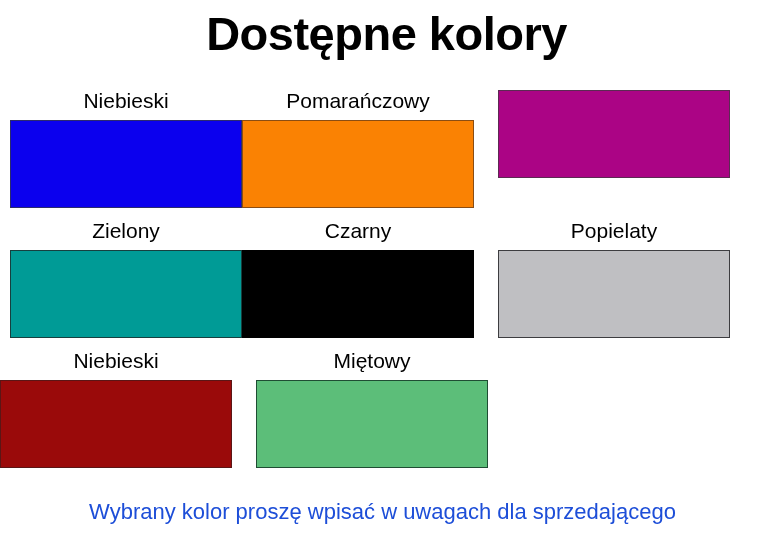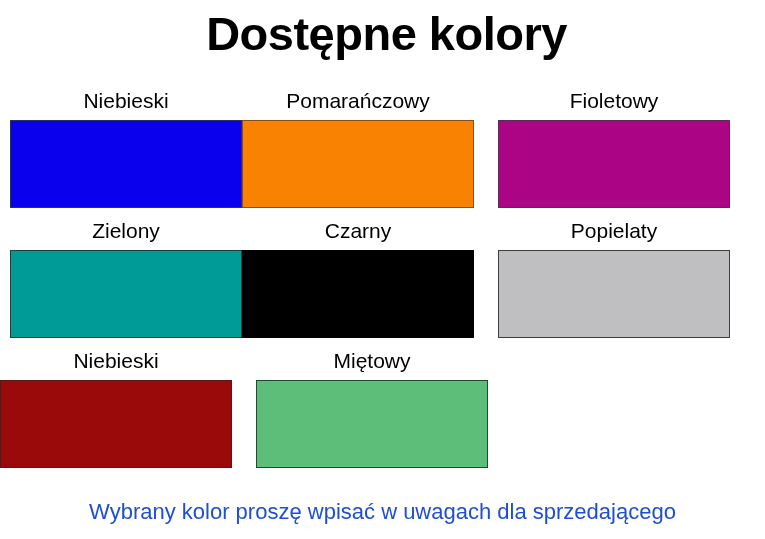--- a/index.html
+++ b/index.html
@@ -95,21 +95,20 @@
     <div class="swatch-row">
       <div class="swatch-cell col-0">
         <span class="swatch-label">Niebieski</span>
         <span class="swatch-box" style="background-color: rgb(11, 0, 238); border-color: rgb(43, 43, 110);"></span>
       </div>
       <div class="swatch-cell col-1">
         <span class="swatch-label">Pomarańczowy</span>
         <span class="swatch-box" style="background-color: rgb(250, 130, 3); border-color: rgb(138, 77, 19);"></span>
       </div>
       <div class="swatch-cell col-2">
-        <span class="swatch-label">Fioletowy</span>
         <span class="swatch-box" style="background-color: rgb(171, 4, 133); border-color: rgb(92, 42, 82);"></span>
       </div>
     </div>
 
     <div class="swatch-row">
       <div class="swatch-cell col-0">
         <span class="swatch-label">Zielony</span>
         <span class="swatch-box" style="background-color: rgb(0, 155, 150); border-color: rgb(23, 64, 63);"></span>
       </div>
       <div class="swatch-cell col-1">

